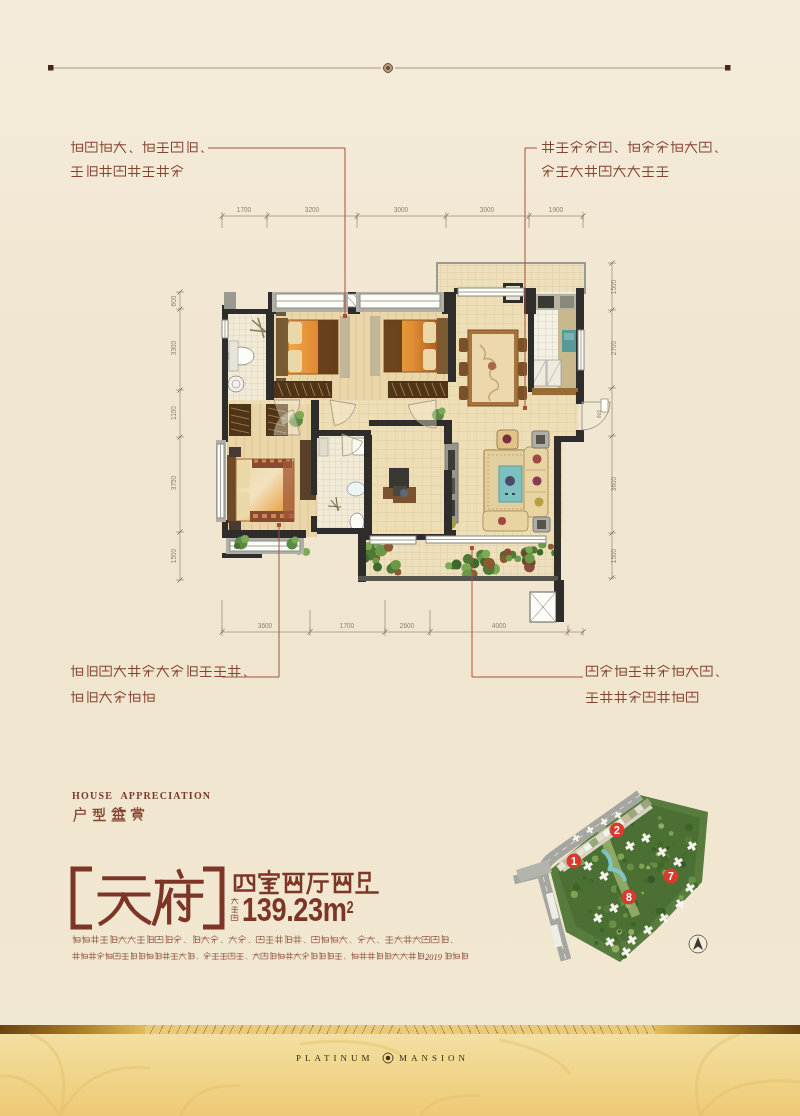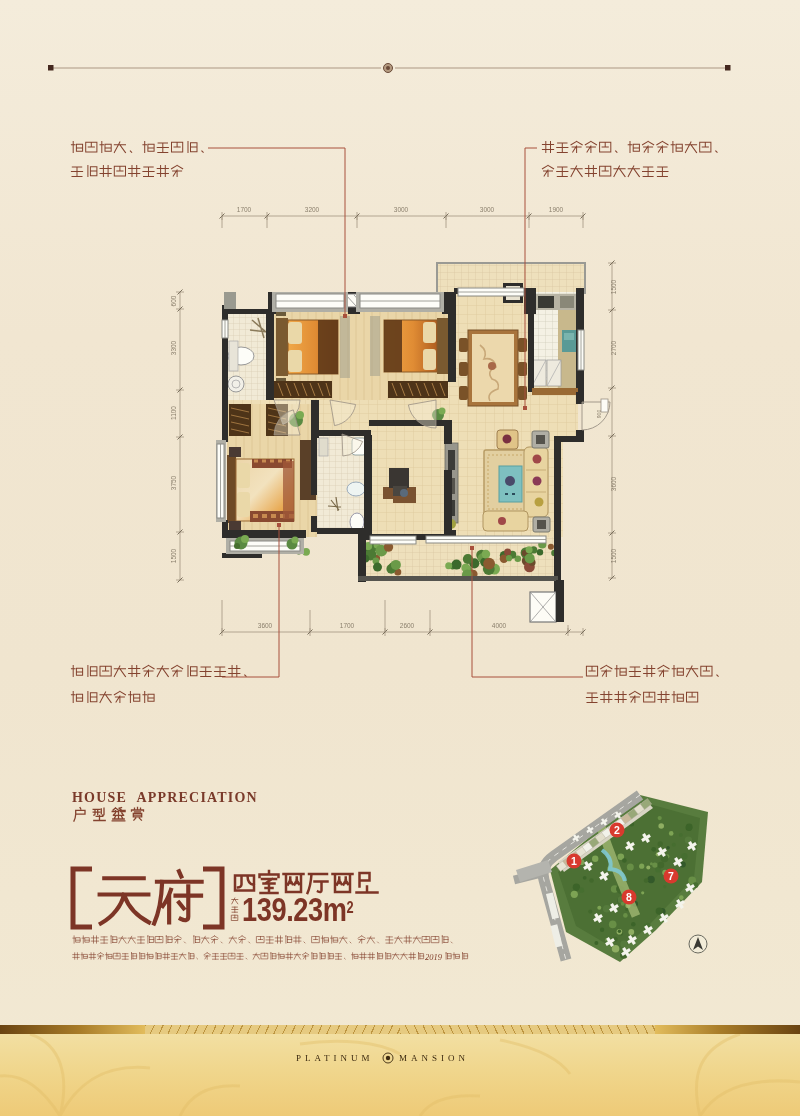--- a/index.html
+++ b/index.html
@@ -655,21 +655,21 @@
       <circle cx="617" cy="830" r="7.5" fill="#d83a2e"></circle>
       <text x="617" y="833.6" font-size="10.5" fill="#fff" text-anchor="middle" font-family="Liberation Sans" font-weight="bold">2</text>
       <circle cx="671" cy="876" r="7.5" fill="#d83a2e"></circle>
       <text x="671" y="879.6" font-size="10.5" fill="#fff" text-anchor="middle" font-family="Liberation Sans" font-weight="bold">7</text>
       <circle cx="629" cy="897" r="7.5" fill="#d83a2e"></circle>
       <text x="629" y="900.6" font-size="10.5" fill="#fff" text-anchor="middle" font-family="Liberation Sans" font-weight="bold">8</text>
       <circle cx="698" cy="944" r="9" fill="#f2ecd8" stroke="#6a6a60" stroke-width="1"></circle>
       <polygon points="698,937 703,950 698,946.5 693,950" fill="#3a3a34"></polygon>
     </g>
 </svg>
-<div class="abs" style="left:72px;top:790px;font-family:'Liberation Serif',serif;font-size:14px;letter-spacing:1.2px;color:#7a3a2a;font-weight:bold;">HOUSE&nbsp;&nbsp;APPRECIATION</div>
+<div class="abs" style="left:72px;top:790px;font-family:'Liberation Serif',serif;font-size:10px;letter-spacing:1.2px;color:#7a3a2a;font-weight:bold;">HOUSE&nbsp;&nbsp;APPRECIATION</div>
 <div class="abs" style="left:242px;top:890px;font-family:'Liberation Sans',sans-serif;font-size:34px;font-weight:bold;color:#7d3526;letter-spacing:-0.5px;transform:scaleX(0.80);transform-origin:0 0;">139.23m<span style="font-size:16px;vertical-align:8px;">2</span></div>
 <div class="abs" style="left:0;top:1025px;width:800px;height:9px;">
 <div class="abs" style="left:0;top:0;width:145px;height:9px;background:linear-gradient(90deg,#6a4412,#a87c28 55%,#e2bc5c 100%);"></div>
 <div class="abs" style="left:145px;top:0;width:510px;height:9px;background:#e6ca80;"></div>
 <div class="abs" style="left:145px;top:0;width:255px;height:9px;background:repeating-linear-gradient(115deg,#bc9440 0 1px,#e6ca80 1px 8px);"></div>
 <div class="abs" style="left:400px;top:0;width:255px;height:9px;background:repeating-linear-gradient(65deg,#bc9440 0 1px,#e6ca80 1px 8px);"></div>
 <div class="abs" style="left:655px;top:0;width:145px;height:9px;background:linear-gradient(270deg,#6a4412,#a87c28 55%,#e2bc5c 100%);"></div>
 </div>
 <div class="abs" style="left:0;top:1034px;width:800px;height:82px;background:linear-gradient(180deg,#f2dfa2 0%,#f0d68c 45%,#eeca77 100%);"></div>
 <svg class="abs" style="left:0;top:1034px" width="800" height="82" viewBox="0 0 800 82">

